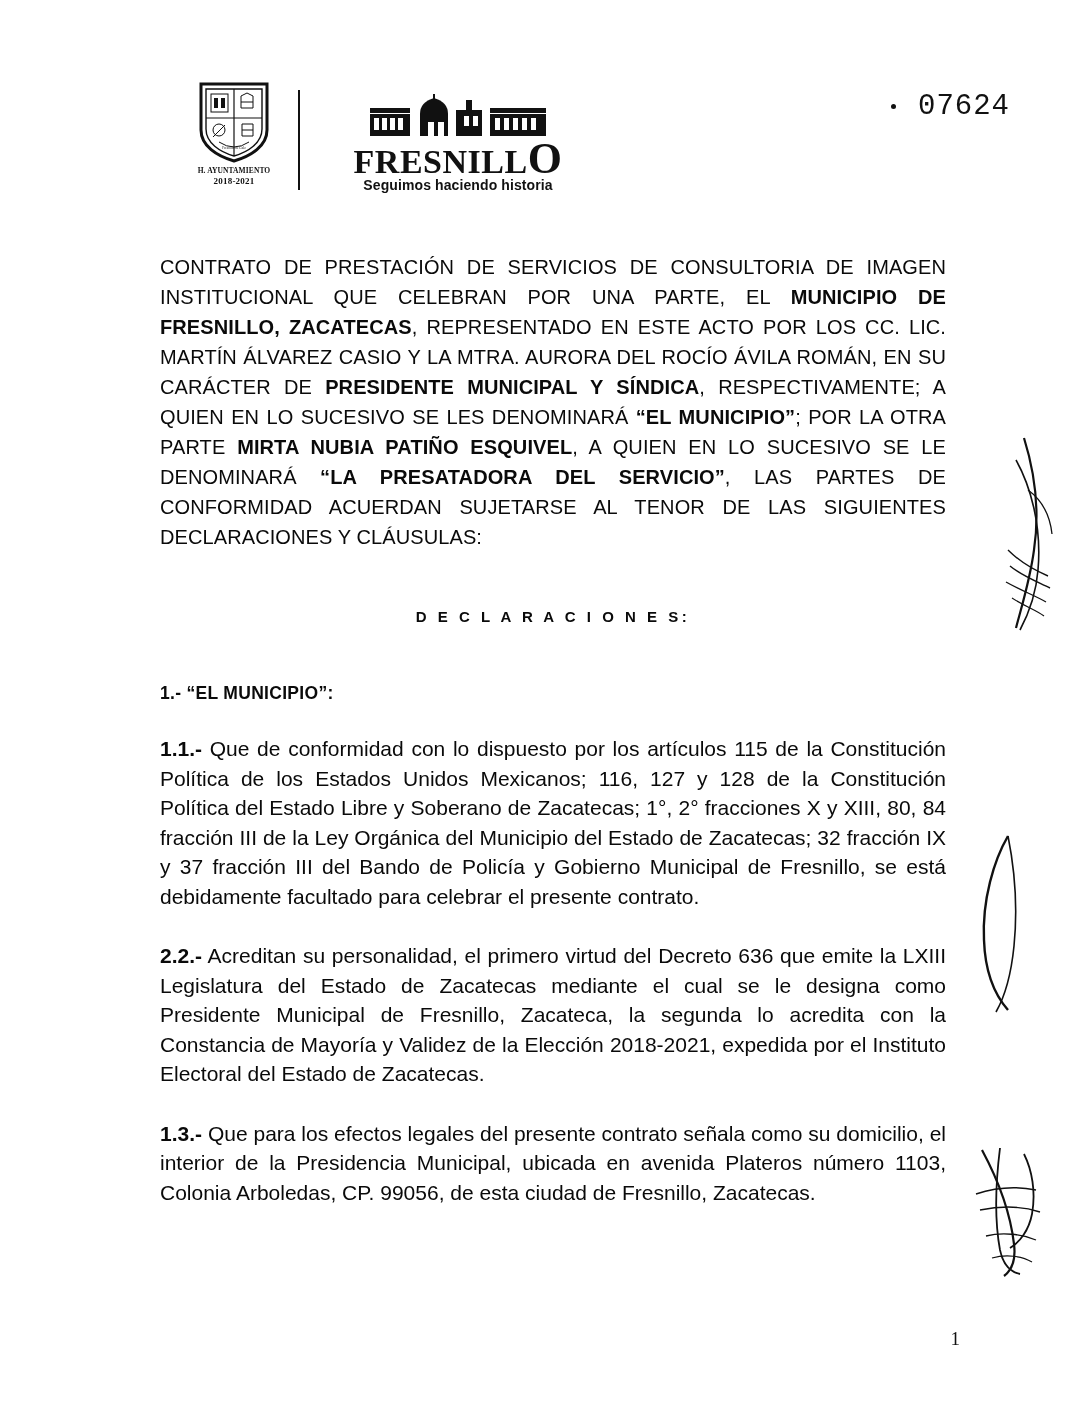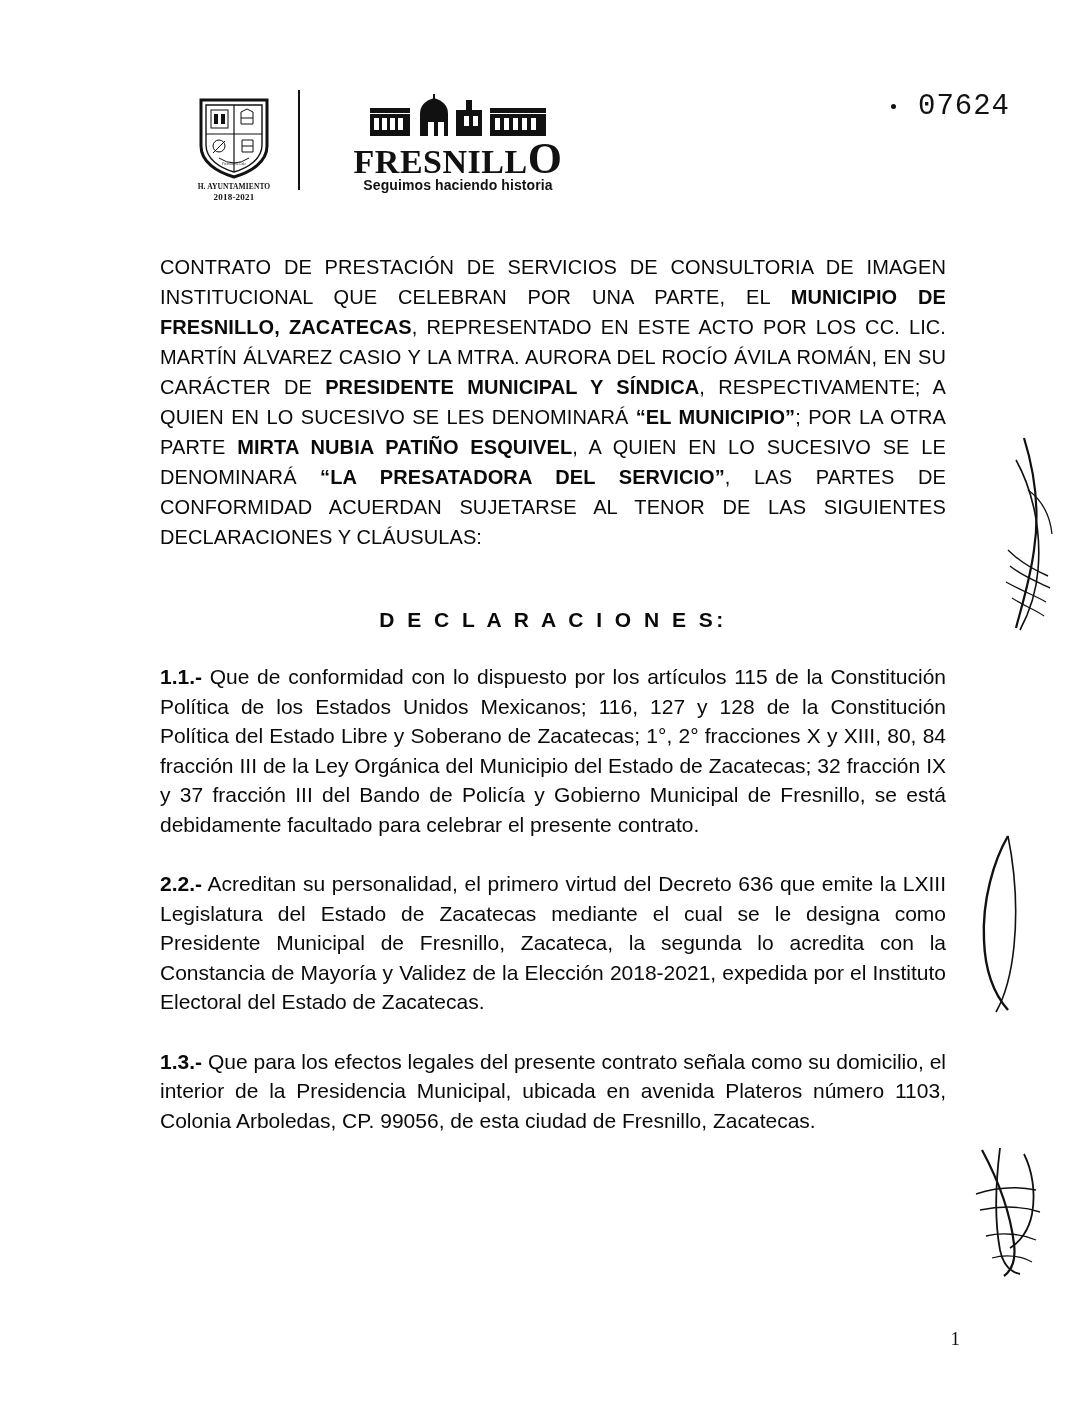--- a/index.html
+++ b/index.html
@@ -28,21 +28,21 @@
     position: absolute;
     top: 78px;
     left: 0;
     width: 1086px;
     height: 140px;
   }
 
   .crest {
     position: absolute;
     left: 186px;
-    top: 18px;
+    top: 2px;
     width: 96px;
     text-align: center;
   }
   .crest-shield {
     width: 74px;
     height: 84px;
     margin: 0 auto;
     display: block;
   }
   .crest-caption {
@@ -140,21 +140,21 @@
   }
 
   .intro {
     font-size: 17.6px;
     line-height: 30.5px;
   }
 
   .section-title {
     text-align: center;
     font-weight: bold;
-    font-size: 21px;
+    font-size: 15px;
     letter-spacing: 3.5px;
     margin: 56px 0 0 0;
   }
 
   .sub-title {
     font-weight: bold;
     font-size: 17.5px;
     margin: 58px 0 0 0;
     letter-spacing: 0.3px;
   }
@@ -254,20 +254,21 @@
     <div class="folio-dot"></div>
     <div class="folio">07624</div>
   </div>
 
   <div class="content">
 
     <p class="just intro"><span>CONTRATO DE PRESTACIÓN DE SERVICIOS DE CONSULTORIA DE IMAGEN INSTITUCIONAL QUE CELEBRAN POR UNA PARTE, EL </span><b>MUNICIPIO DE FRESNILLO, ZACATECAS</b><span>, REPRESENTADO EN ESTE ACTO POR LOS CC. LIC. MARTÍN ÁLVAREZ CASIO Y LA MTRA. AURORA DEL ROCÍO ÁVILA ROMÁN, EN SU CARÁCTER DE </span><b>PRESIDENTE MUNICIPAL Y SÍNDICA</b><span>, RESPECTIVAMENTE; A QUIEN EN LO SUCESIVO SE LES DENOMINARÁ </span><b>“EL MUNICIPIO”</b><span>; POR LA OTRA PARTE </span><b>MIRTA NUBIA PATIÑO ESQUIVEL</b><span>, A QUIEN EN LO SUCESIVO SE LE DENOMINARÁ </span><b>“LA PRESATADORA DEL SERVICIO”</b><span>, LAS PARTES DE CONFORMIDAD ACUERDAN SUJETARSE AL TENOR DE LAS SIGUIENTES DECLARACIONES Y CLÁUSULAS:</span></p>
 
     <div class="section-title">D E C L A R A C I O N E S:</div>
 
+    <div class="sub-title">1.- “EL  MUNICIPIO”:</div>
 
     <p class="clause"><b>1.1.-</b><span> Que de conformidad con lo dispuesto por los artículos 115 de la Constitución Política de los Estados Unidos Mexicanos; 116, 127 y 128 de la Constitución Política del Estado Libre y Soberano de Zacatecas; 1°, 2° fracciones X y XIII, 80, 84 fracción III de la Ley Orgánica del Municipio del Estado de Zacatecas;  32 fracción IX y 37 fracción III del Bando de Policía y Gobierno Municipal de Fresnillo, se está debidamente facultado para celebrar el presente contrato.</span></p>
 
     <p class="clause"><b>2.2.-</b><span> Acreditan su personalidad, el primero virtud del Decreto 636 que emite la LXIII Legislatura del Estado de Zacatecas mediante el cual se le designa como Presidente Municipal de Fresnillo, Zacateca, la segunda lo acredita con la Constancia de Mayoría y Validez de la Elección 2018-2021, expedida por el Instituto Electoral del Estado de Zacatecas.</span></p>
 
     <p class="clause"><b>1.3.-</b><span> Que para los efectos legales del presente contrato señala como su domicilio, el interior de la Presidencia Municipal, ubicada en avenida Plateros número 1103, Colonia Arboledas, CP. 99056,  de esta ciudad de Fresnillo, Zacatecas.</span></p>
   </div>
 
   <svg class="sig sig1" width="70" height="210" viewBox="0 0 70 210">
     <path d="M30 8 C40 40 46 80 40 120 C36 150 28 175 22 198" fill="none" stroke="#111" stroke-width="2.2"></path>

